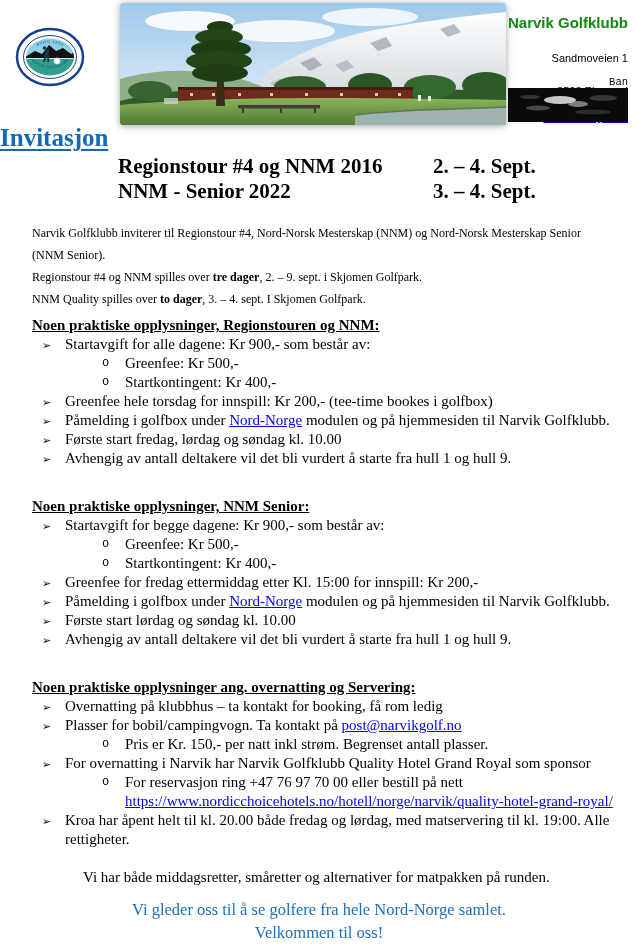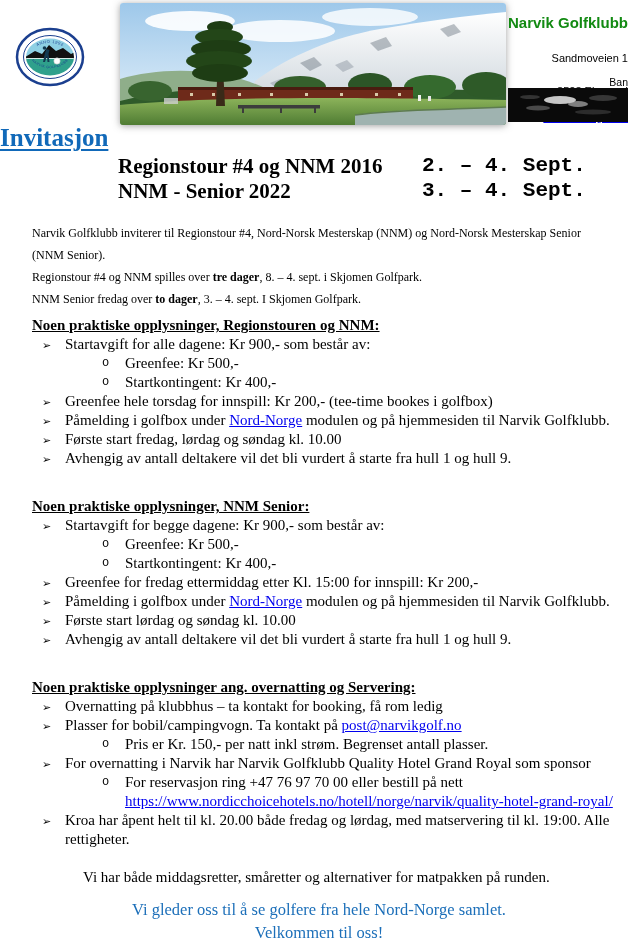--- a/index.html
+++ b/index.html
@@ -8,33 +8,33 @@
 
   
   .logo{position:absolute;left:15px;top:27px;width:70px;height:60px;}
   .banner{position:absolute;left:120px;top:3px;width:386px;height:122px;
           border-radius:3px;box-shadow:0 1px 7px rgba(70,70,70,.5);overflow:hidden;}
   .orgblock{position:absolute;top:14px;right:10px;text-align:right;
             font-family:"Liberation Sans",sans-serif;line-height:13px;}
   .club-name{font-size:15px;font-weight:bold;color:#128a12;line-height:18px;}
   .addr{font-size:11px;color:#000;margin-top:20px;}
   .hlink{font-size:10.5px;color:#0000EE;text-decoration:underline;display:block;}
-  .bank-label{position:absolute;top:76px;right:10px;font-family:Liberation Sans, sans-serif;
+  .bank-label{position:absolute;top:76px;right:10px;font-family:Liberation Mono, monospace;
               font-size:10.5px;}
   .bankimg{position:absolute;left:508px;top:88px;width:120px;height:34px;}
 
   
   .title{position:absolute;top:124px;left:0;width:100%;
          font-size:25px;font-weight:bold;color:#1169b9;}
   .title span{text-decoration:underline;text-decoration-thickness:2px;text-underline-offset:3px;}
   .events{position:absolute;top:154px;left:118px;width:500px;
           font-size:21px;font-weight:bold;}
   .event-row{position:relative;height:25px;}
   .ev-name{position:absolute;left:0;white-space:nowrap;}
-  .ev-date{position:absolute;left:304px;white-space:nowrap;font-family:Liberation Mono, monospace;}
+  .ev-date{position:absolute;left:315px;white-space:nowrap;}
 
   
   .intro{position:absolute;top:222px;left:32px;width:575px;font-size:12px;line-height:22px;}
   .section{position:absolute;left:32px;width:590px;font-size:15px;line-height:19px;}
   .sec1{top:316px;} .sec2{top:497px;} .sec3{top:678px;}
   .sec-heading{font-weight:bold;text-decoration:underline;}
   .item{position:relative;padding-left:33px;}
   .item .marker{position:absolute;left:10px;top:1px;font-size:11px;}
   .subitem{position:relative;padding-left:93px;}
   .subitem .marker{position:absolute;left:70px;top:0;
@@ -171,22 +171,22 @@
       <span class="ev-date">2. – 4.  Sept.</span>
     </div>
     <div class="event-row">
       <span class="ev-name">NNM - Senior 2022</span>
       <span class="ev-date">3. – 4.  Sept.</span>
     </div>
   </div>
 
   <div class="intro">
     <div>Narvik Golfklubb inviterer til Regionstour #4, Nord-Norsk Mesterskap (NNM) og Nord-Norsk Mesterskap Senior (NNM Senior).</div>
-    <div><span>Regionstour #4 og NNM spilles over </span><b>tre dager</b><span>, 8. – 4. sept. i Skjomen Golfpark.</span></div>
-    <div><span>NNM Senior fredag over </span><b>to dager</b><span>, 3. – 4. sept. I Skjomen Golfpark.</span></div>
+    <div><span>Regionstour #4 og NNM spilles over </span><b>tre dager</b><span>, 2. – 9. sept. i Skjomen Golfpark.</span></div>
+    <div><span>NNM Quality spilles over </span><b>to dager</b><span>, 3. – 4. sept. I Skjomen Golfpark.</span></div>
   </div>
 
   <div class="section sec1">
     <div class="sec-heading">Noen praktiske opplysninger, Regionstouren og NNM:</div>
     <div class="item"><span class="marker">➢</span><span>Startavgift for alle dagene: Kr 900,- som består av:</span></div>
     <div class="subitem"><span class="marker">o</span><span>Greenfee: Kr 500,-</span></div>
     <div class="subitem"><span class="marker">o</span><span>Startkontingent: Kr 400,-</span></div>
     <div class="item"><span class="marker">➢</span><span>Greenfee hele torsdag for innspill: Kr 200,- (tee-time bookes i golfbox)</span></div>
     <div class="item"><span class="marker">➢</span><span><span>Påmelding i golfbox under </span><a class="doclink">Nord-Norge</a><span> modulen og på hjemmesiden til Narvik Golfklubb.</span></span></div>
     <div class="item"><span class="marker">➢</span><span>Første start fredag, lørdag og søndag kl. 10.00</span></div>

